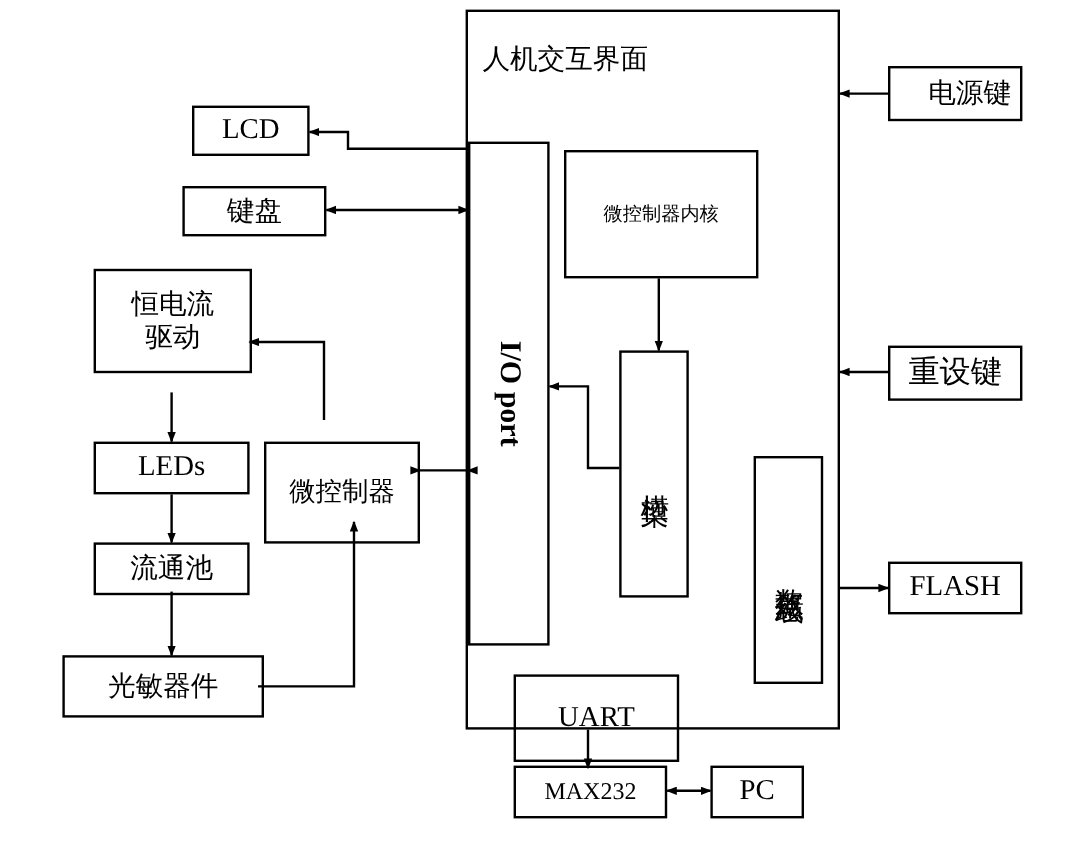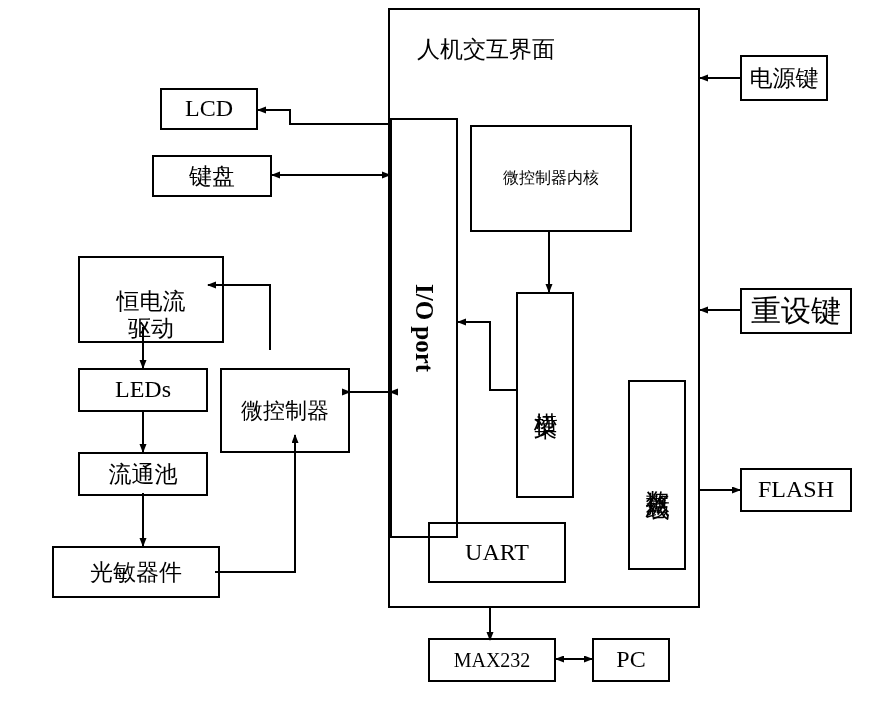--- a/index.html
+++ b/index.html
@@ -96,36 +96,36 @@
     <polyline points="215,572 295,572 295,435" fill="none" stroke="#000" stroke-width="2" marker-end="url(#arrow)"></polyline>
 
     <line x1="700" y1="490" x2="740" y2="490" stroke="#000" stroke-width="2" marker-end="url(#arrow)"></line>
 
     <line x1="490" y1="608" x2="490" y2="640" stroke="#000" stroke-width="2" marker-end="url(#arrow)"></line>
 
     <line x1="556" y1="659" x2="592" y2="659" stroke="#000" stroke-width="2" marker-end="url(#arrow)" marker-start="url(#arrowStart)"></line>
   </svg>
 
   <div class="box" style="left:388px; top:8px; width:312px; height:600px; justify-content:flex-start; align-items:flex-start;"></div>
-  <div class="outer-title cjk label" style="left:417px; top:34px; font-size:23px;font-family:Liberation Mono, monospace;">人机交互界面</div>
+  <div class="outer-title cjk label" style="left:402px; top:34px; font-size:23px;font-family:Liberation Mono, monospace;">人机交互界面</div>
 
   <div class="box" style="left:160px; top:88px; width:98px; height:42px;">
     <span class="label" style="font-size:24px;">LCD</span>
   </div>
 
   <div class="box" style="left:152px; top:155px; width:120px; height:42px;">
     <span class="label cjk" style="font-size:23px;">键盘</span>
   </div>
 
-  <div class="box" style="left:740px; top:55px; width:88px; height:46px;">
+  <div class="box" style="left:740px; top:55px; width:112px; height:46px;padding-left:24px;">
     <span class="label cjk" style="font-size:23px;">电源键</span>
   </div>
 
   <div class="box" style="left:740px; top:288px; width:112px; height:46px;">
-    <span class="label cjk" style="font-size:30px;text-align:center;">重设键</span>
+    <span class="label cjk" style="font-size:26px;text-align:center;">重设键</span>
   </div>
 
   <div class="box" style="left:390px; top:118px; width:68px; height:420px;">
     <span class="vertical-mixed" style="font-size:25px; font-weight:bold;">I/O port</span>
   </div>
 
   <div class="box" style="left:470px; top:125px; width:162px; height:107px;">
     <span class="label cjk" style="font-size:16px;">微控制器内核</span>
   </div>
 
@@ -134,33 +134,33 @@
   </div>
 
   <div class="box" style="left:628px; top:380px; width:58px; height:190px;">
     <span class="vertical cjk" style="font-size:24px;">数据总线</span>
   </div>
 
   <div class="box" style="left:740px; top:468px; width:112px; height:44px;">
     <span class="label" style="font-size:24px;">FLASH</span>
   </div>
 
-  <div class="box" style="left:428px; top:522px; width:138px; height:61px;">
+  <div class="box" style="left:428px; top:562px; width:138px; height:73px;">
     <span class="label" style="font-size:24px;">UART</span>
   </div>
 
   <div class="box" style="left:428px; top:638px; width:128px; height:44px;">
     <span class="label" style="font-size:20px;">MAX232</span>
   </div>
 
   <div class="box" style="left:592px; top:638px; width:78px; height:44px;">
     <span class="label" style="font-size:24px;">PC</span>
   </div>
 
-  <div class="box" style="left:78px; top:256px; width:146px; height:87px;align-items:flex-end;">
+  <div class="box" style="left:78px; top:224px; width:132px; height:87px;">
     <span class="label cjk" style="font-size:23px;">恒电流
 驱动</span>
   </div>
 
   <div class="box" style="left:78px; top:368px; width:130px; height:44px;">
     <span class="label" style="font-size:24px;">LEDs</span>
   </div>
 
   <div class="box" style="left:78px; top:452px; width:130px; height:44px;">
     <span class="label cjk" style="font-size:23px;">流通池</span>

